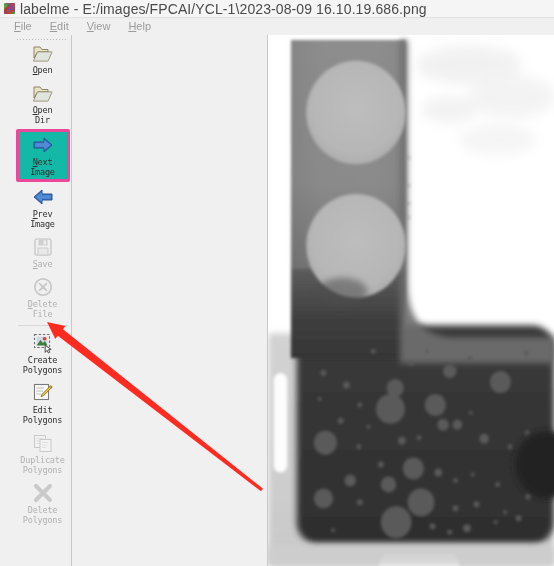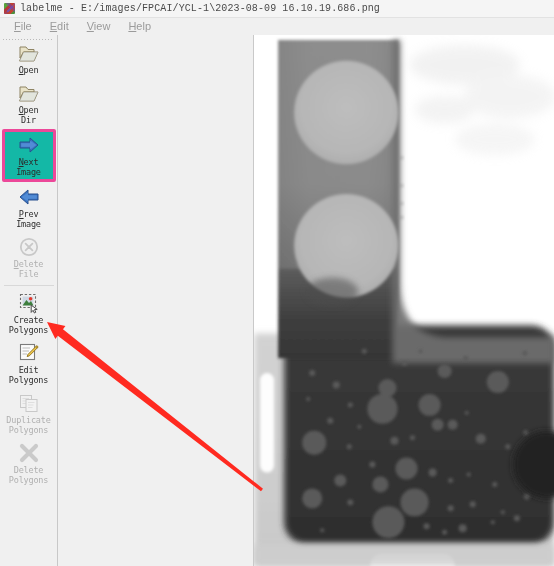--- a/index.html
+++ b/index.html
@@ -47,25 +47,25 @@
   .app-icon::after {
     content: "";
     position: absolute; inset: 0;
     background:
       linear-gradient(45deg, rgba(180,60,60,.75) 0%, rgba(180,60,60,.75) 25%,
                       rgba(90,160,70,.0) 25%, rgba(90,160,70,0) 55%,
                       rgba(120,70,160,.6) 55%, rgba(120,70,160,.6) 75%,
                       rgba(200,70,50,.5) 75%);
   }
   .titlebar-text {
-    font-size: 10px;
+    font-size: 14px;
     color: #4a4a4a;
     white-space: nowrap;
     letter-spacing: .1px;
-    font-family: Liberation Mono, monospace;
+    font-family: Liberation Sans, sans-serif;
   }
 
   
   .menubar {
     height: 17px;
     min-height: 17px;
     background: #f0f0f0;
     display: flex;
     align-items: center;
     padding-left: 5px;
@@ -81,20 +81,21 @@
   .menu-item .acc {
     text-decoration: underline;
   }
 
   
   .bodyrow {
     flex: 1 1 auto;
     display: flex;
     min-height: 0;
     position: relative;
+    padding-left: 14px;
   }
 
   
   .toolbar {
     width: 58px;
     min-width: 58px;
     background: #f0f0f0;
     border-right: 1px solid #c8c8c8;
     position: relative;
     overflow: hidden;
@@ -237,20 +238,31 @@
           <div class="tb-label"><span class="acc">N</span>ext<br>Image</div>
         </div>
         <div class="tb-item">
           <div class="tb-ico">
             <svg width="22" height="22" viewBox="0 0 22 22">
               <path d="M20 8 L10 8 L10 4 L2 11 L10 18 L10 14 L20 14 Z" fill="#3a74c4" stroke="#28518e" stroke-width="1" stroke-linejoin="round"></path>
               <path d="M18.8 9.2 L10 9.2 L10 6.4 L3.7 11 L10 15.6 L10 12.8 L18.8 12.8 Z" fill="#5d97dd" opacity=".7"></path>
             </svg>
           </div>
           <div class="tb-label"><span class="acc">P</span>rev<br>Image</div>
+        </div>
+        <div class="tb-item disabled">
+          <div class="tb-ico">
+            <svg width="22" height="22" viewBox="0 0 22 22">
+              <rect x="3" y="3" width="16" height="16" rx="1.5" fill="#f2f2f2" stroke="#777" stroke-width="1.2"></rect>
+              <rect x="6.5" y="3.5" width="9" height="6" fill="#9c9c9c"></rect>
+              <rect x="11.5" y="4.5" width="2.5" height="4" fill="#efefef"></rect>
+              <rect x="6" y="12" width="10" height="7" fill="#dcdcdc" stroke="#888" stroke-width=".9"></rect>
+            </svg>
+          </div>
+          <div class="tb-label"><span class="acc">S</span>ave</div>
         </div>
         <div class="tb-item disabled">
           <div class="tb-ico">
             <svg width="22" height="22" viewBox="0 0 22 22">
               <circle cx="11" cy="11" r="8.2" fill="none" stroke="#8a8a8a" stroke-width="1.8"></circle>
               <path d="M7.6 7.6 L14.4 14.4 M14.4 7.6 L7.6 14.4" stroke="#8a8a8a" stroke-width="1.8" stroke-linecap="round"></path>
             </svg>
           </div>
           <div class="tb-label"><span class="acc">D</span>elete<br>File</div>
         </div>

